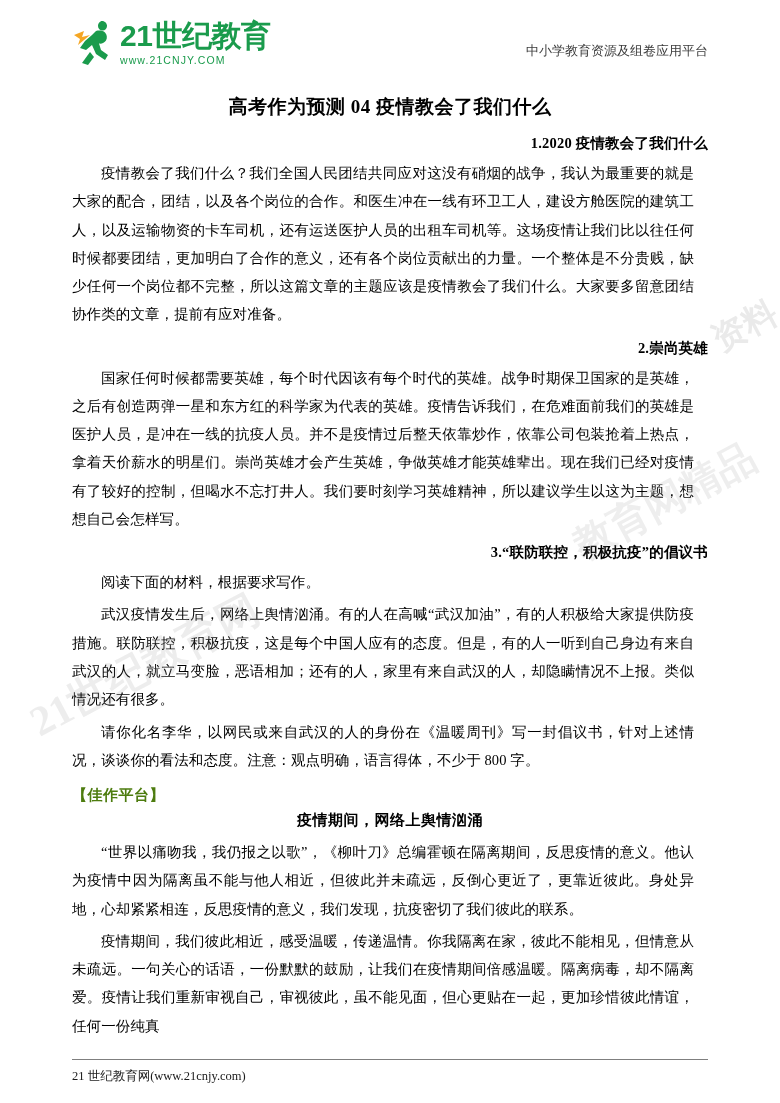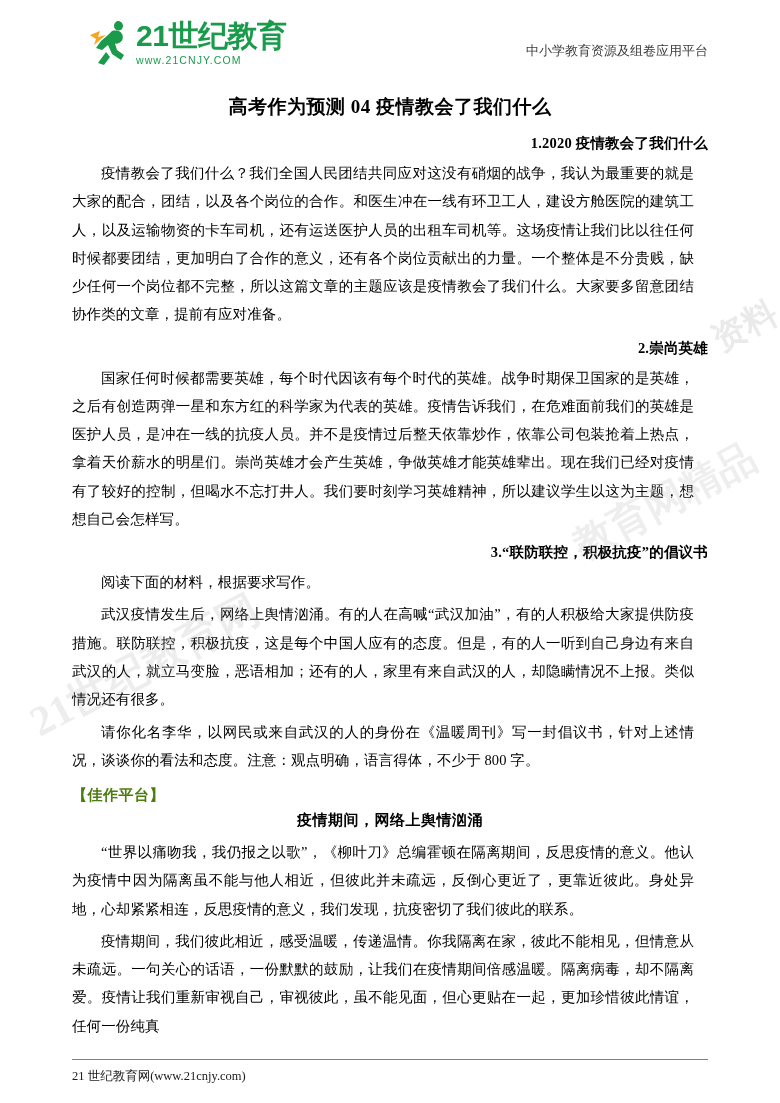--- a/index.html
+++ b/index.html
@@ -26,21 +26,21 @@
   
   .header {
     position: relative;
     height: 86px;
     display: flex;
     align-items: center;
     justify-content: flex-start;
   }
   .logo {
     position: absolute;
-    left: 16px;
+    left: 0px;
     top: 14px;
     width: 200px;
     height: 58px;
     display: flex;
     align-items: center;
   }
   .logo-mark {
     width: 46px;
     height: 48px;
     position: relative;

